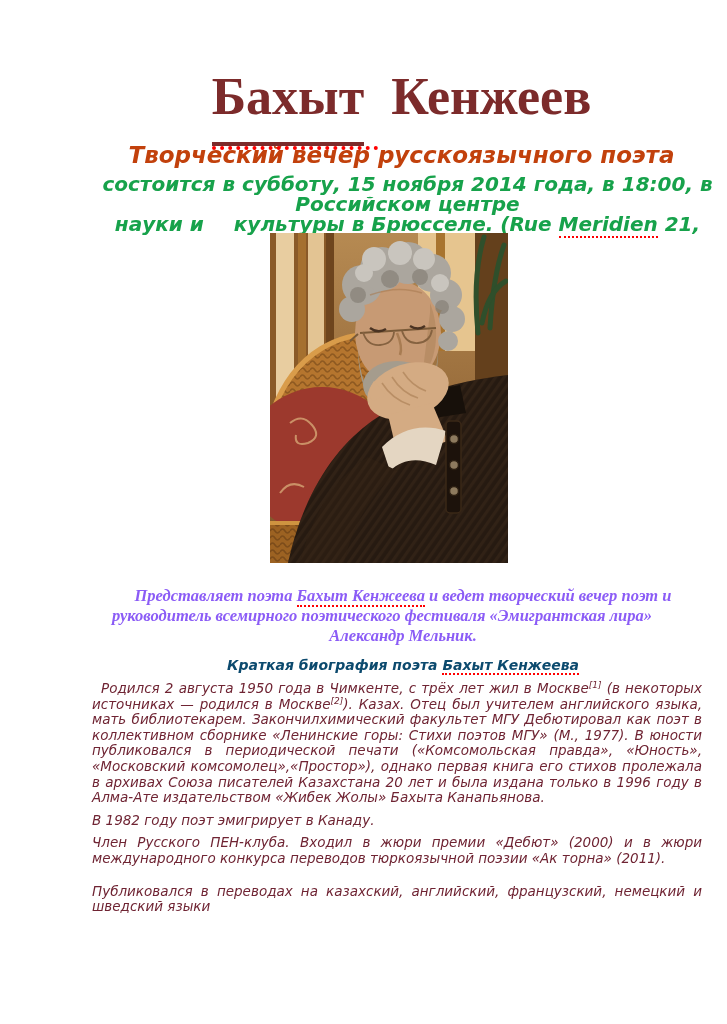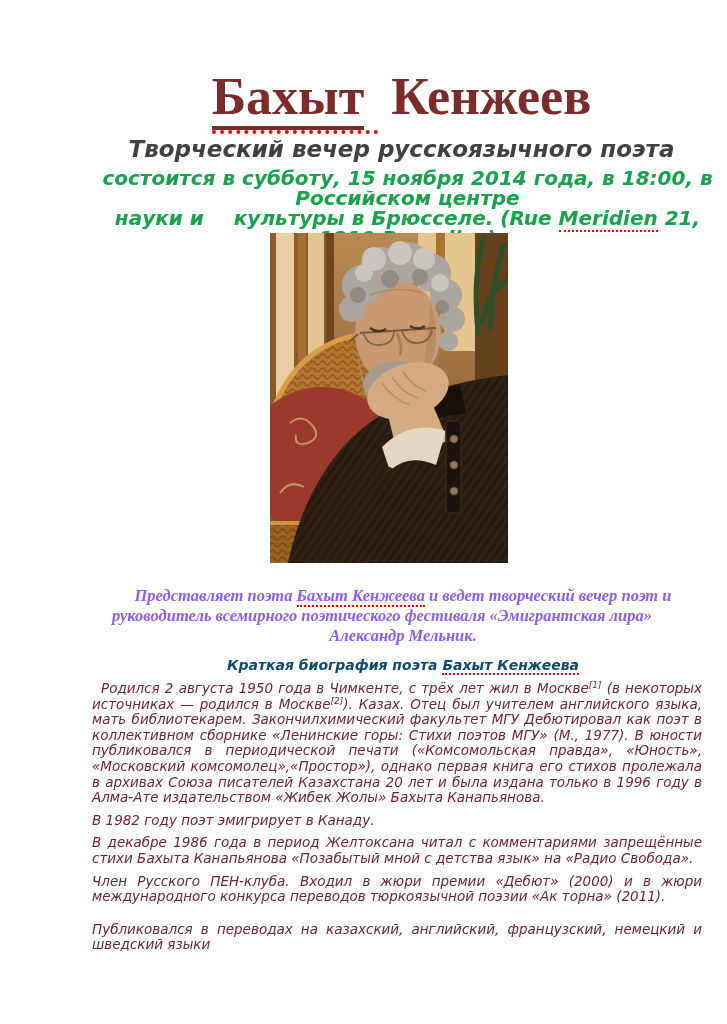--- a/index.html
+++ b/index.html
@@ -3,24 +3,24 @@
 <meta charset="utf-8">
 <style>
   html,body{margin:0;padding:0;background:#ffffff;}
   .page{position:relative;width:727px;height:1024px;background:#ffffff;overflow:hidden;
         font-family:"DejaVu Sans",sans-serif;}
 
   
   .header{position:absolute;left:88px;right:12px;top:70px;text-align:center;}
   .title{font-family:"Liberation Serif",serif;font-weight:bold;font-size:52px;line-height:1.02;
          color:#7c2b2b;word-spacing:14px;white-space:nowrap;}
-  .title-underlined{position:relative;border-bottom:4px solid #7c2b2b;padding-bottom:1px;}
+  .title-underlined{position:relative;border-bottom:4px solid #7c2b2b;padding-bottom:17px;}
   .title-underlined::after{content:"";position:absolute;left:0;right:-14px;bottom:-8px;
          border-bottom:4px dotted #ff0000;}
-  .subtitle{margin-top:13px;font-style:italic;font-weight:bold;font-size:23px;color:#404040;}
+  .subtitle{margin-top:19px;font-style:italic;font-weight:bold;font-size:23px;color:#c2410c;}
   .dates{margin-top:6px;text-align:center;padding-left:12px;font-style:italic;font-weight:bold;
          font-size:20px;color:#17a24b;line-height:20px;}
   .squiggle{border-bottom:2px dotted #ff0000;}
   .gap-sm{display:inline-block;width:30px;}
   .gap-lg{display:inline-block;width:42px;}
 
   
   .photo-wrap{position:absolute;left:270px;top:233px;width:238px;height:330px;}
 
   
@@ -193,19 +193,18 @@
 
   <div class="main">
 
     <p class="presenter"><span>Представляет поэта </span><span class="squiggle">Бахыт Кенжеева</span><span> и ведет творческий вечер поэт и руководитель всемирного поэтического фестиваля «Эмигрантская лира»</span><span class="gap-lg"></span><span>Александр Мельник.</span></p>
 
     <div class="bio-heading"><span>Краткая биография поэта </span><span class="squiggle">Бахыт Кенжеева</span></div>
 
     <div class="bio">
       <p class="first"><span>Родился 2 августа 1950 года в Чимкенте, с трёх лет жил в Москве</span><sup class="ref">[1]</sup><span> (в некоторых источниках — родился в Москве</span><sup class="ref">[2]</sup><span>). Казах. Отец был учителем английского языка, мать библиотекарем. Закончилхимический факультет МГУ Дебютировал как поэт в коллективном сборнике «Ленинские горы: Стихи поэтов МГУ» (М., 1977). В юности публиковался в периодической печати («Комсомольская правда», «Юность», «Московский комсомолец»,«Простор»), однако первая книга его стихов пролежала в архивах Союза писателей Казахстана 20 лет и была издана только в 1996 году в Алма-Ате издательством «Жибек Жолы» Бахыта Канапьянова.</span></p>
       <p>В 1982 году поэт эмигрирует в Канаду.</p>
-      <p>В декабре 1986 года в период Желтоксана читал с комментариями запрещённые стихи Бахыта Канапьянова «Позабытый мной с детства язык» на «Радио Свобода».</p>
       <p>Член Русского ПЕН-клуба. Входил в жюри премии «Дебют» (2000) и в жюри международного конкурса переводов тюркоязычной поэзии «Ак торна» (2011).</p>
       <p class="last">Публиковался в переводах на казахский, английский, французский, немецкий и шведский языки</p>
     </div>
   </div>
 
 </div>
 
 </body></html>

